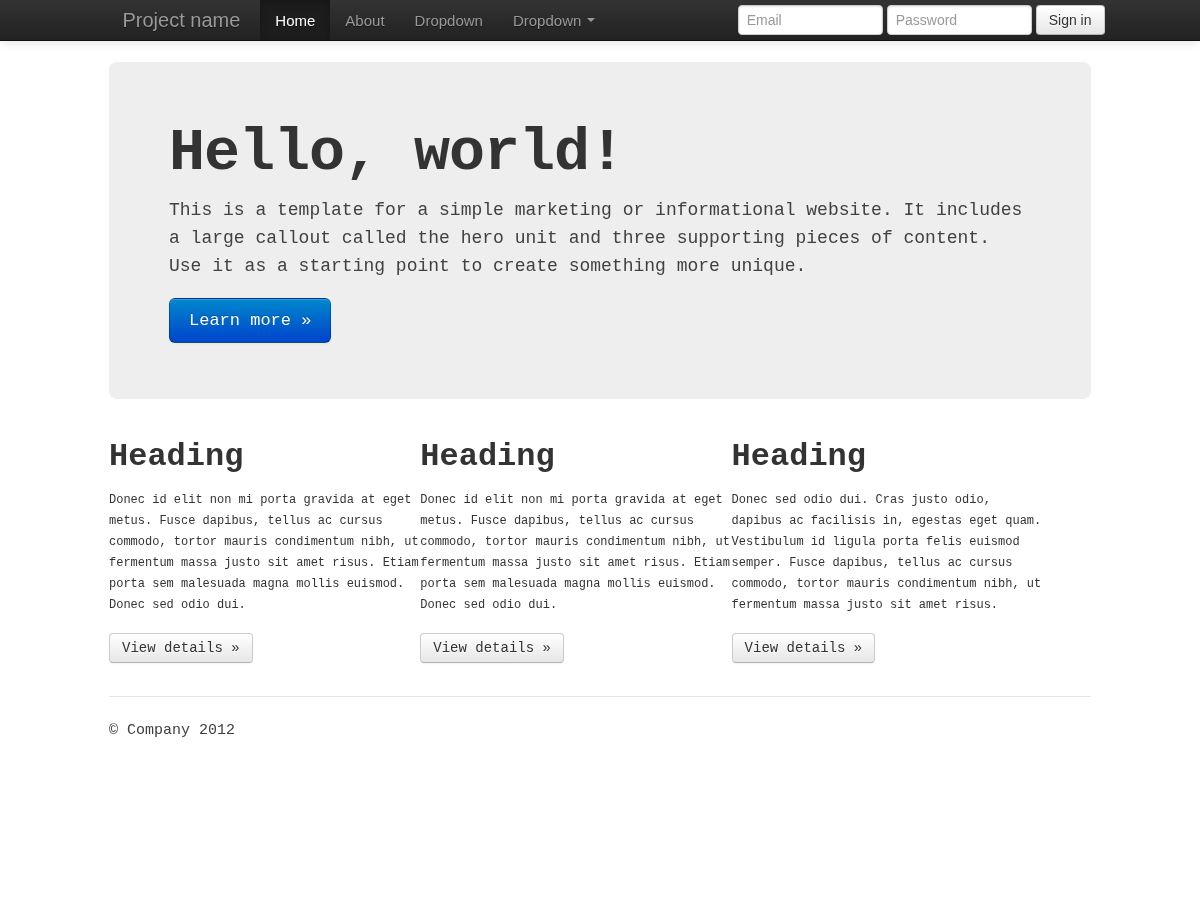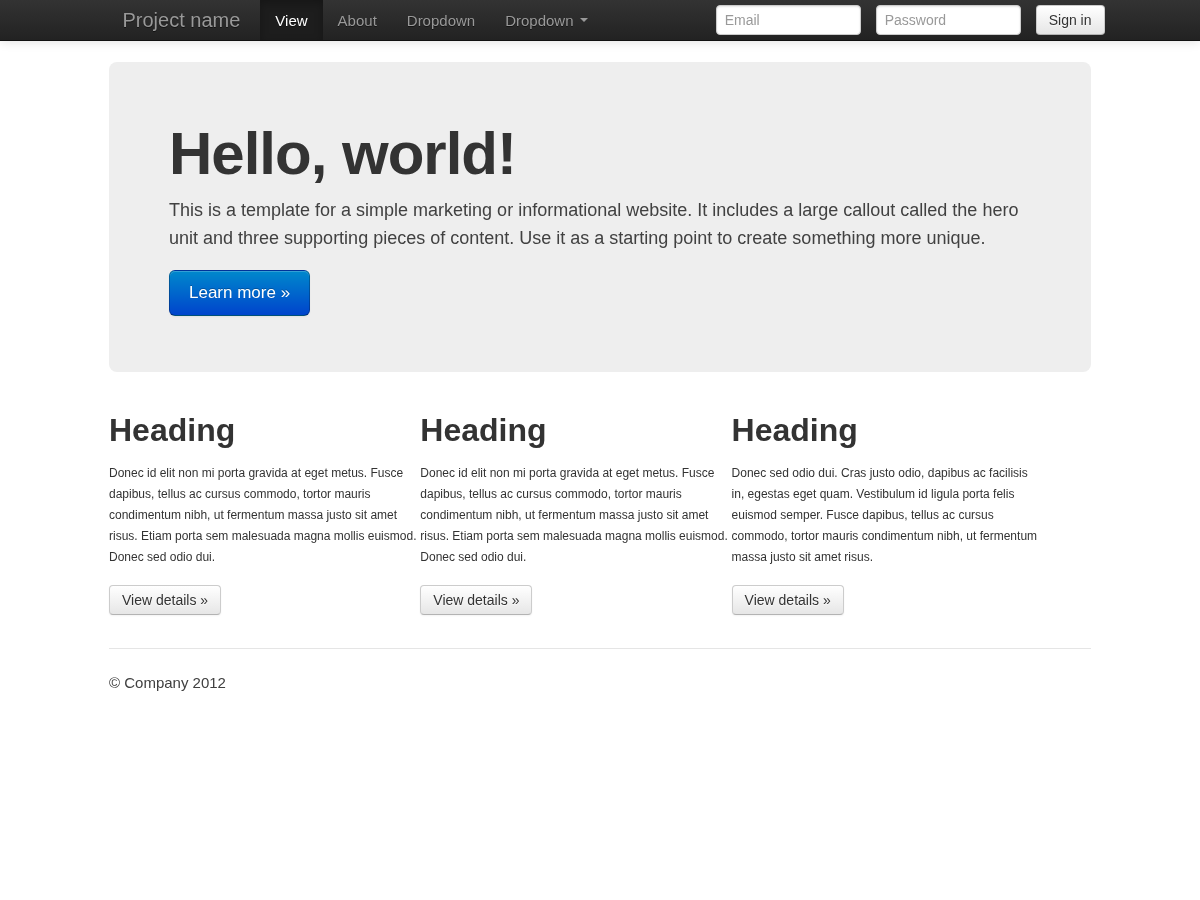--- a/index.html
+++ b/index.html
@@ -52,21 +52,21 @@
     width: 0; height: 0;
     margin-left: 6px;
     border-left: 4px solid transparent;
     border-right: 4px solid transparent;
     border-top: 4px solid #999999;
     vertical-align: middle;
   }
   .navbar-form {
     margin-left: auto;
     display: flex; align-items: center;
-    gap: 15px;
+    gap: 4px;
   }
   .navbar-form input {
     width: 145px; height: 30px;
     padding: 4px 8px;
     font-size: 14px;
     font-family: inherit;
     color: #555555;
     background: #ffffff;
     border: 1px solid #cccccc;
     border-radius: 4px;
@@ -87,21 +87,21 @@
     background: linear-gradient(to bottom, #ffffff, #e6e6e6);
     border: 1px solid #cccccc;
     border-bottom-color: #b3b3b3;
     border-radius: 4px;
     box-shadow: inset 0 1px 0 rgba(255,255,255,0.2), 0 1px 2px rgba(0,0,0,0.05);
     cursor: pointer;
     white-space: nowrap;
   }
 
   
-  .container { width: 982px; margin: 3px auto; }
+  .container { width: 982px; margin: 3px auto; font-family: Liberation Mono, monospace; }
 
   
   .hero-unit {
     margin-top: 21px;
     padding: 57px 60px 56px;
     background: #eeeeee;
     border-radius: 8px;
   }
   .hero-unit h1 {
     margin: 0 0 8px;
@@ -168,21 +168,21 @@
 </style>
 </head>
 <body>
 
 <div class="navbar">
   <div class="navbar-inner">
     <span class="brand">Project name</span>
 
     <div class="nav">
       <a class="nav-link active">
-        <span>View</span>
+        <span>Home</span>
       </a>
       <a class="nav-link">
         <span>About</span>
       </a>
       <a class="nav-link">
         <span>Dropdown</span>
       </a>
       <a class="nav-link">
         <span>Dropdown</span>
         <span class="caret"></span>

